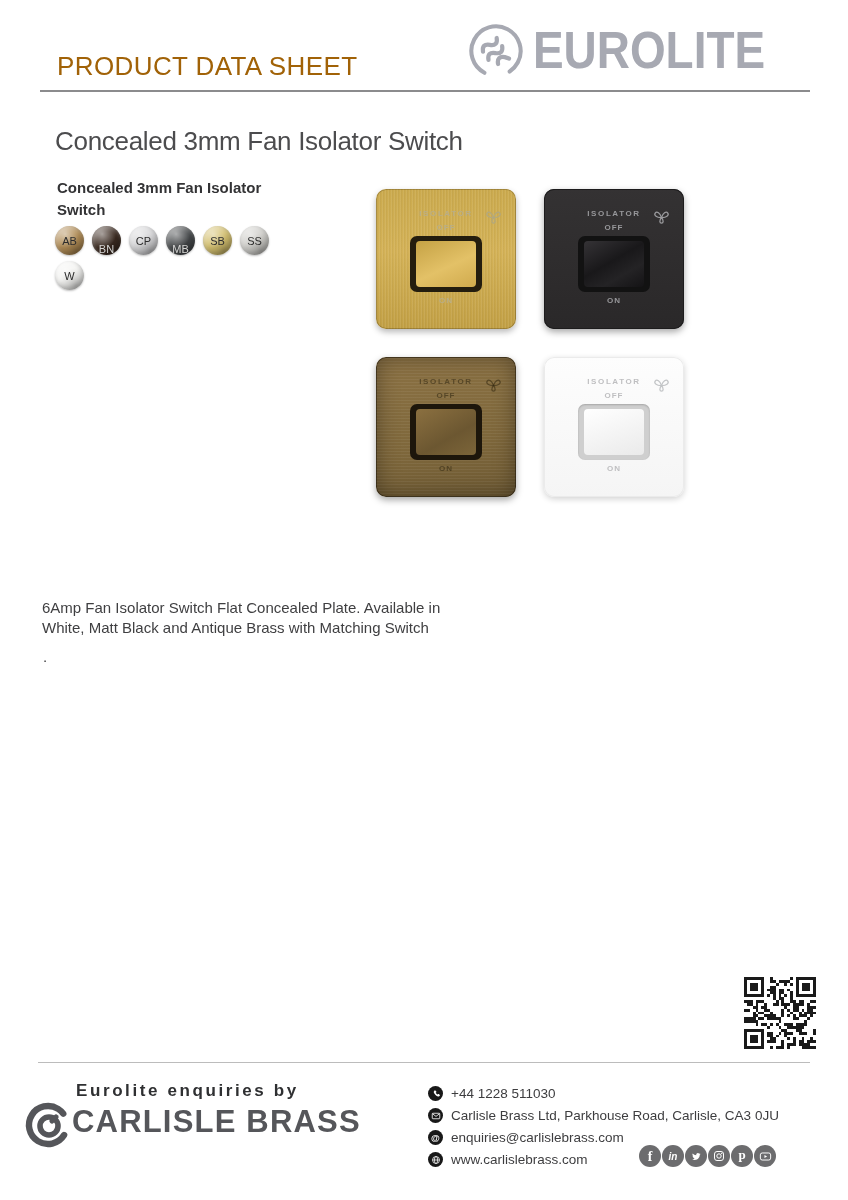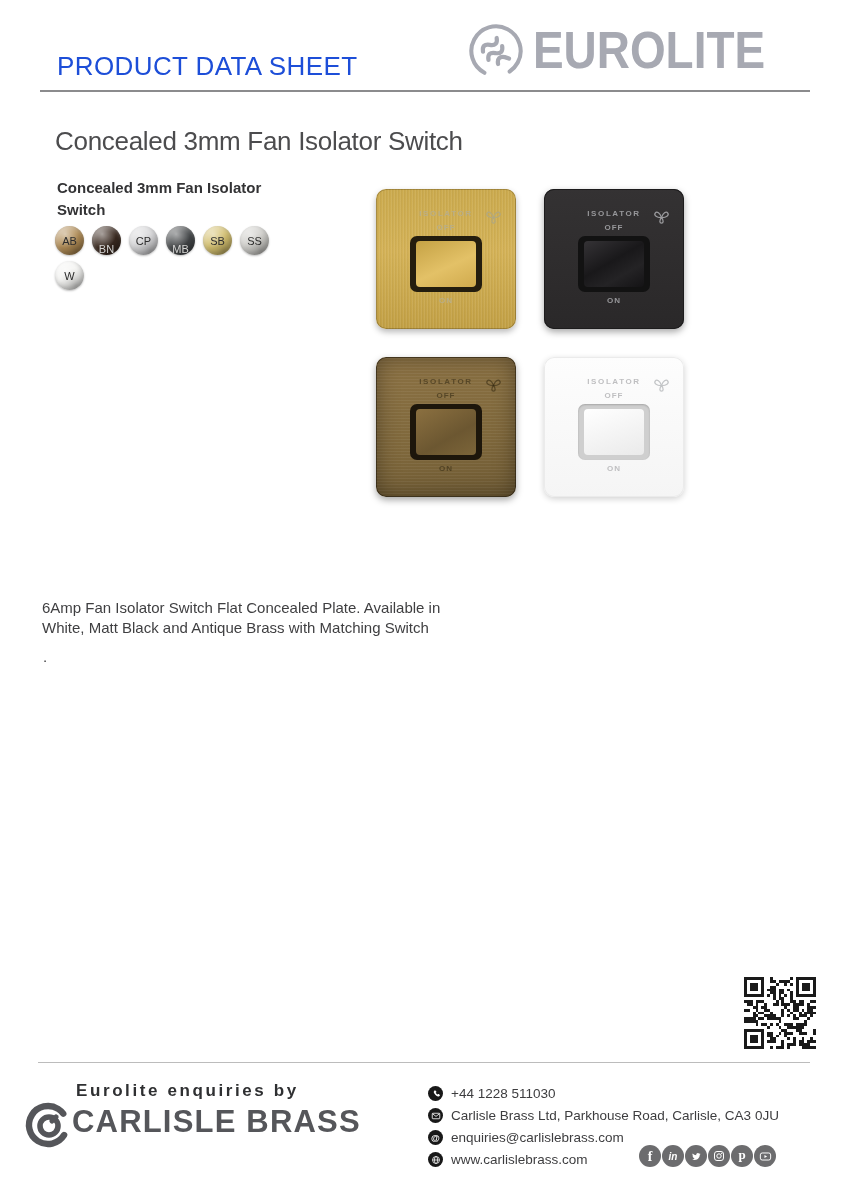--- a/index.html
+++ b/index.html
@@ -1,20 +1,20 @@
 <!DOCTYPE html>
 <html><head>
 <meta charset="utf-8">
 <style>
   html,body{margin:0;padding:0;background:#ffffff;}
   .page{position:relative;width:848px;height:1200px;background:#fff;overflow:hidden;
         font-family:"Liberation Sans",sans-serif;color:#3f3f41;}
 
   
-  .pds-title{position:absolute;left:57px;top:51px;font-size:26px;letter-spacing:.4px;color:#1d4ed8;}
+  .pds-title{position:absolute;left:57px;top:51px;font-size:26px;letter-spacing:.4px;color:#a16207;}
   .logo{position:absolute;left:467px;top:22px;display:flex;align-items:center;}
   .logo-mark{width:58px;height:58px;}
   .logo-text{font-size:51px;font-weight:bold;color:#a7a9b2;letter-spacing:0px;
              transform:scaleX(.9);transform-origin:left center;line-height:58px;margin-left:8px;}
   .rule-top{position:absolute;left:40px;top:90px;width:770px;height:2px;background:#8b8b8d;}
 
   
   .prod-title{position:absolute;left:55px;top:126px;font-size:26px;color:#4c4c4e;letter-spacing:-.3px;}
   .prod-sub{position:absolute;left:57px;top:177px;width:235px;font-size:15px;font-weight:bold;
             color:#333335;line-height:1.45;}

